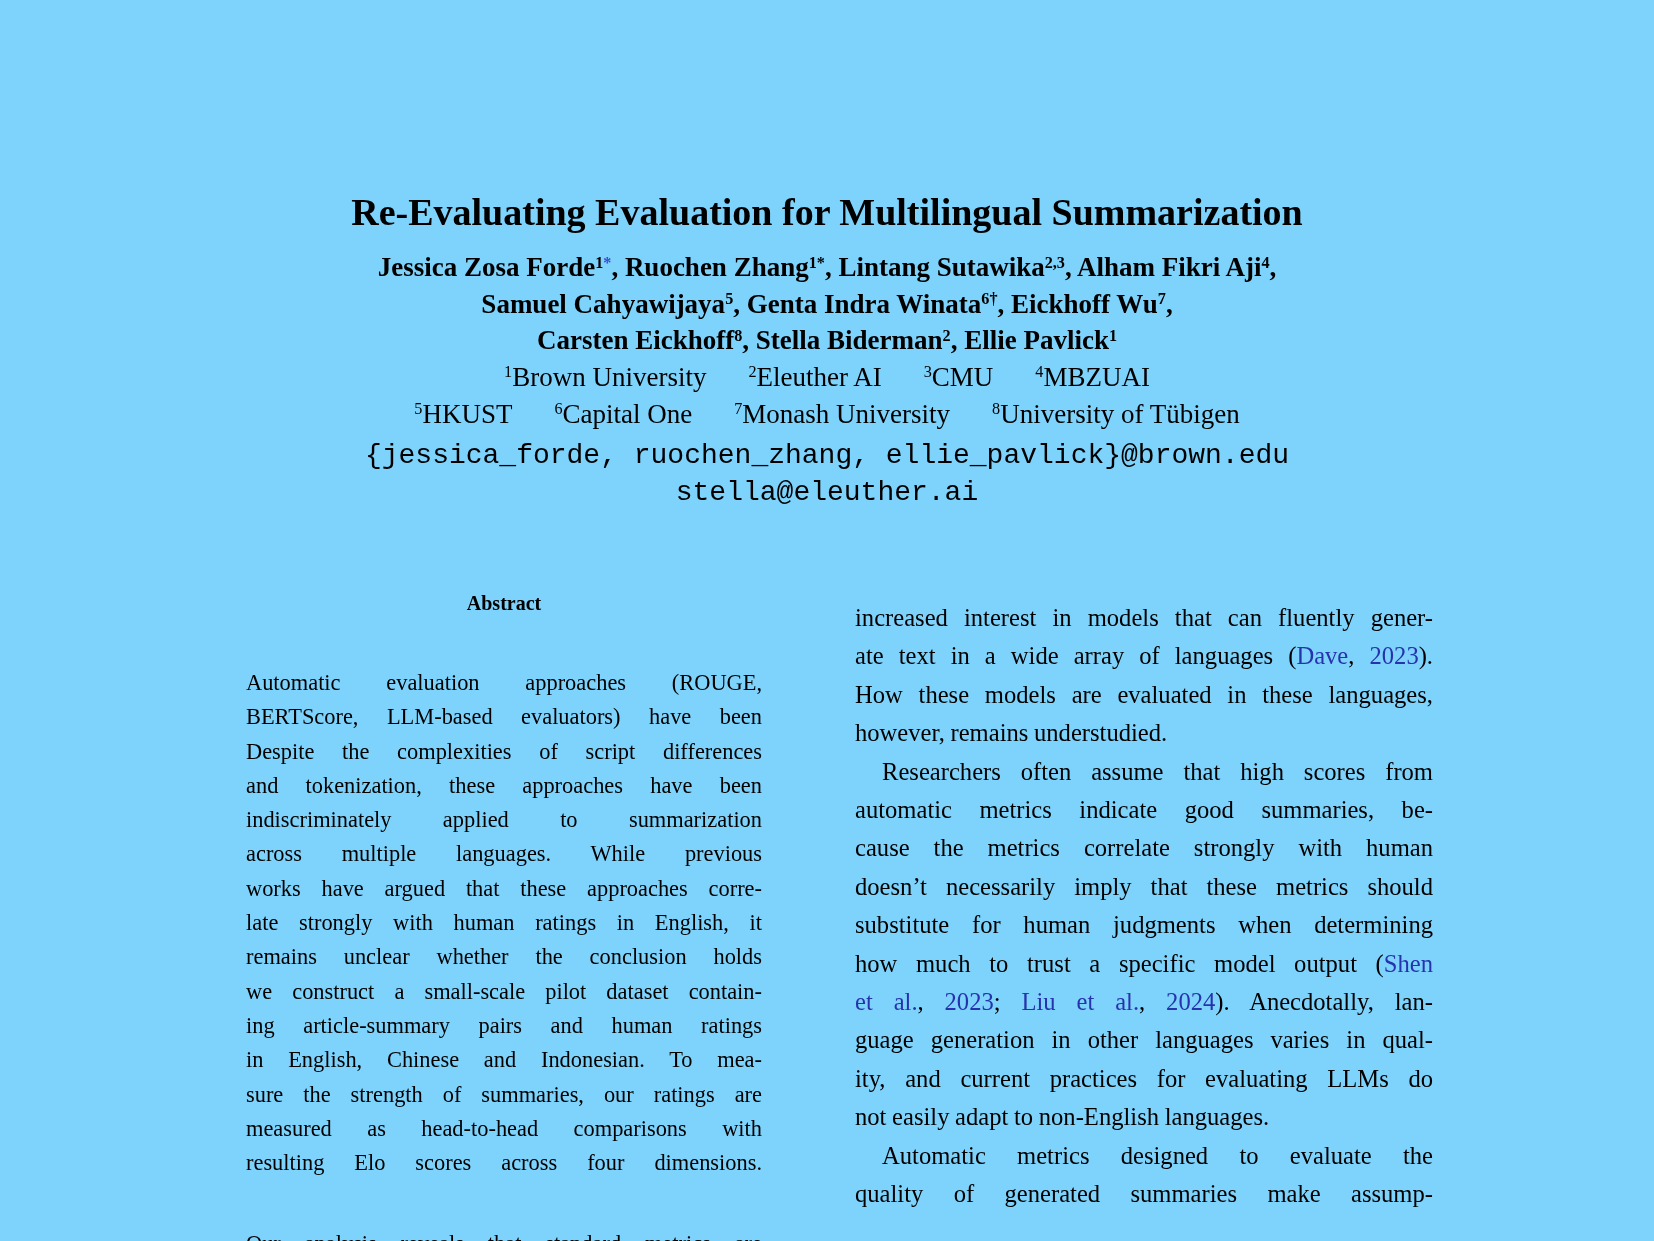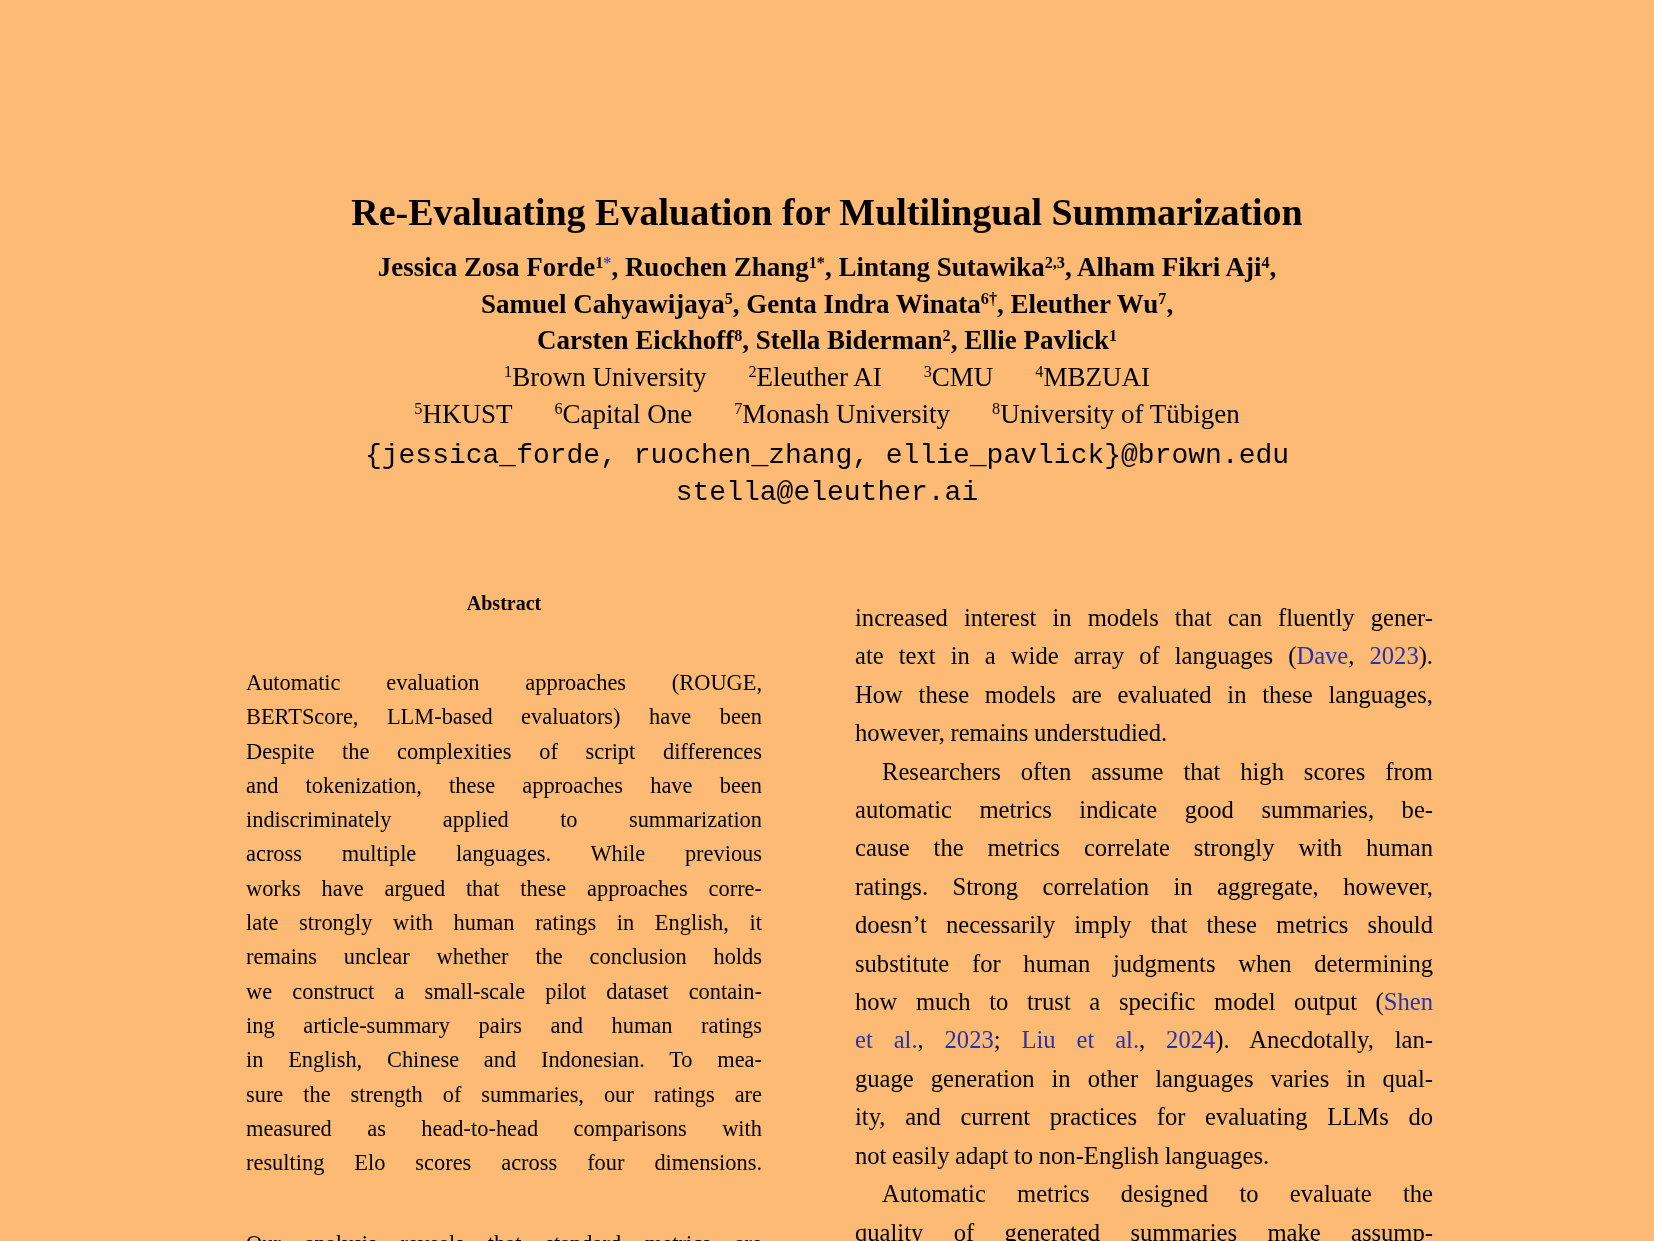--- a/index.html
+++ b/index.html
@@ -3,21 +3,21 @@
 <meta charset="utf-8">
 <style>
   html, body {
     margin: 0; padding: 0;
     width: 1654px; height: 1241px;
     overflow: hidden;
     background: #ffffff;
     font-family: "Liberation Serif", serif;
     color: #000;
   }
-  #page { position: relative; width: 1654px; height: 1241px; background: #fdba74; }
+  #page { position: relative; width: 1654px; height: 1241px; background: #7dd3fc; }
 
   
   .header { position: absolute; left: 0; right: 0; top: 191px; text-align: center; }
   .title { font-size: 38px; font-weight: 700; line-height: 42px; letter-spacing: 0; }
   .authors { margin-top: 16px; font-size: 27px; font-weight: 700; line-height: 36.5px; }
   .aline { white-space: nowrap; }
   .sup {
     font-size: 60%;
     position: relative; top: -0.5em;
     line-height: 0; vertical-align: baseline;
@@ -59,21 +59,21 @@
 <div id="page">
 
   <div class="header">
     <div class="title">Re-Evaluating Evaluation for Multilingual Summarization</div>
 
     <div class="authors">
       <div class="aline">
         <span class="apart"><span>Jessica Zosa Forde</span><span class="sup"><span>1</span><span class="star">*</span></span></span><span class="apart"><span>, Ruochen Zhang</span><span class="sup"><span>1*</span></span></span><span class="apart"><span>, Lintang Sutawika</span><span class="sup"><span>2,3</span></span></span><span class="apart"><span>, Alham Fikri Aji</span><span class="sup"><span>4</span></span></span><span class="apart"><span>,</span></span>
       </div>
       <div class="aline">
-        <span class="apart"><span>Samuel Cahyawijaya</span><span class="sup"><span>5</span></span></span><span class="apart"><span>, Genta Indra Winata</span><span class="sup"><span>6†</span></span></span><span class="apart"><span>, Eleuther Wu</span><span class="sup"><span>7</span></span></span><span class="apart"><span>,</span></span>
+        <span class="apart"><span>Samuel Cahyawijaya</span><span class="sup"><span>5</span></span></span><span class="apart"><span>, Genta Indra Winata</span><span class="sup"><span>6†</span></span></span><span class="apart"><span>, Eickhoff Wu</span><span class="sup"><span>7</span></span></span><span class="apart"><span>,</span></span>
       </div>
       <div class="aline">
         <span class="apart"><span>Carsten Eickhoff</span><span class="sup"><span>8</span></span></span><span class="apart"><span>, Stella Biderman</span><span class="sup"><span>2</span></span></span><span class="apart"><span>, Ellie Pavlick</span><span class="sup"><span>1</span></span></span>
       </div>
     </div>
 
     <div class="affils">
       <div class="aline">
         <span class="affpart"><span class="sup">1</span><span>Brown University</span></span><span class="affpart"><span class="sup">2</span><span>Eleuther AI</span></span><span class="affpart"><span class="sup">3</span><span>CMU</span></span><span class="affpart"><span class="sup">4</span><span>MBZUAI</span></span>
       </div>
@@ -112,21 +112,20 @@
   <div class="clipped-line">Our analysis reveals that standard metrics are</div>
 
   <div class="col-right">
       <div class="tline j"><span>increased interest in models that can fluently gener-</span></div>
       <div class="tline j"><span>ate text in a wide array of languages (</span><span class="cite">Dave</span><span>, </span><span class="cite">2023</span><span>).</span></div>
       <div class="tline j"><span>How these models are evaluated in these languages,</span></div>
       <div class="tline"><span>however, remains understudied.</span></div>
       <div class="tline j ind"><span>Researchers often assume that high scores from</span></div>
       <div class="tline j"><span>automatic metrics indicate good summaries, be-</span></div>
       <div class="tline j"><span>cause the metrics correlate strongly with human</span></div>
-      <div class="tline j"><span>ratings. Strong correlation in aggregate, however,</span></div>
       <div class="tline j"><span>doesn’t necessarily imply that these metrics should</span></div>
       <div class="tline j"><span>substitute for human judgments when determining</span></div>
       <div class="tline j"><span>how much to trust a specific model output (</span><span class="cite">Shen</span></div>
       <div class="tline j"><span class="cite">et al.</span><span>, </span><span class="cite">2023</span><span>; </span><span class="cite">Liu et al.</span><span>, </span><span class="cite">2024</span><span>). Anecdotally, lan-</span></div>
       <div class="tline j"><span>guage generation in other languages varies in qual-</span></div>
       <div class="tline j"><span>ity, and current practices for evaluating LLMs do</span></div>
       <div class="tline"><span>not easily adapt to non-English languages.</span></div>
       <div class="tline j ind"><span>Automatic metrics designed to evaluate the</span></div>
       <div class="tline j"><span>quality of generated summaries make assump-</span></div>
     </div>

